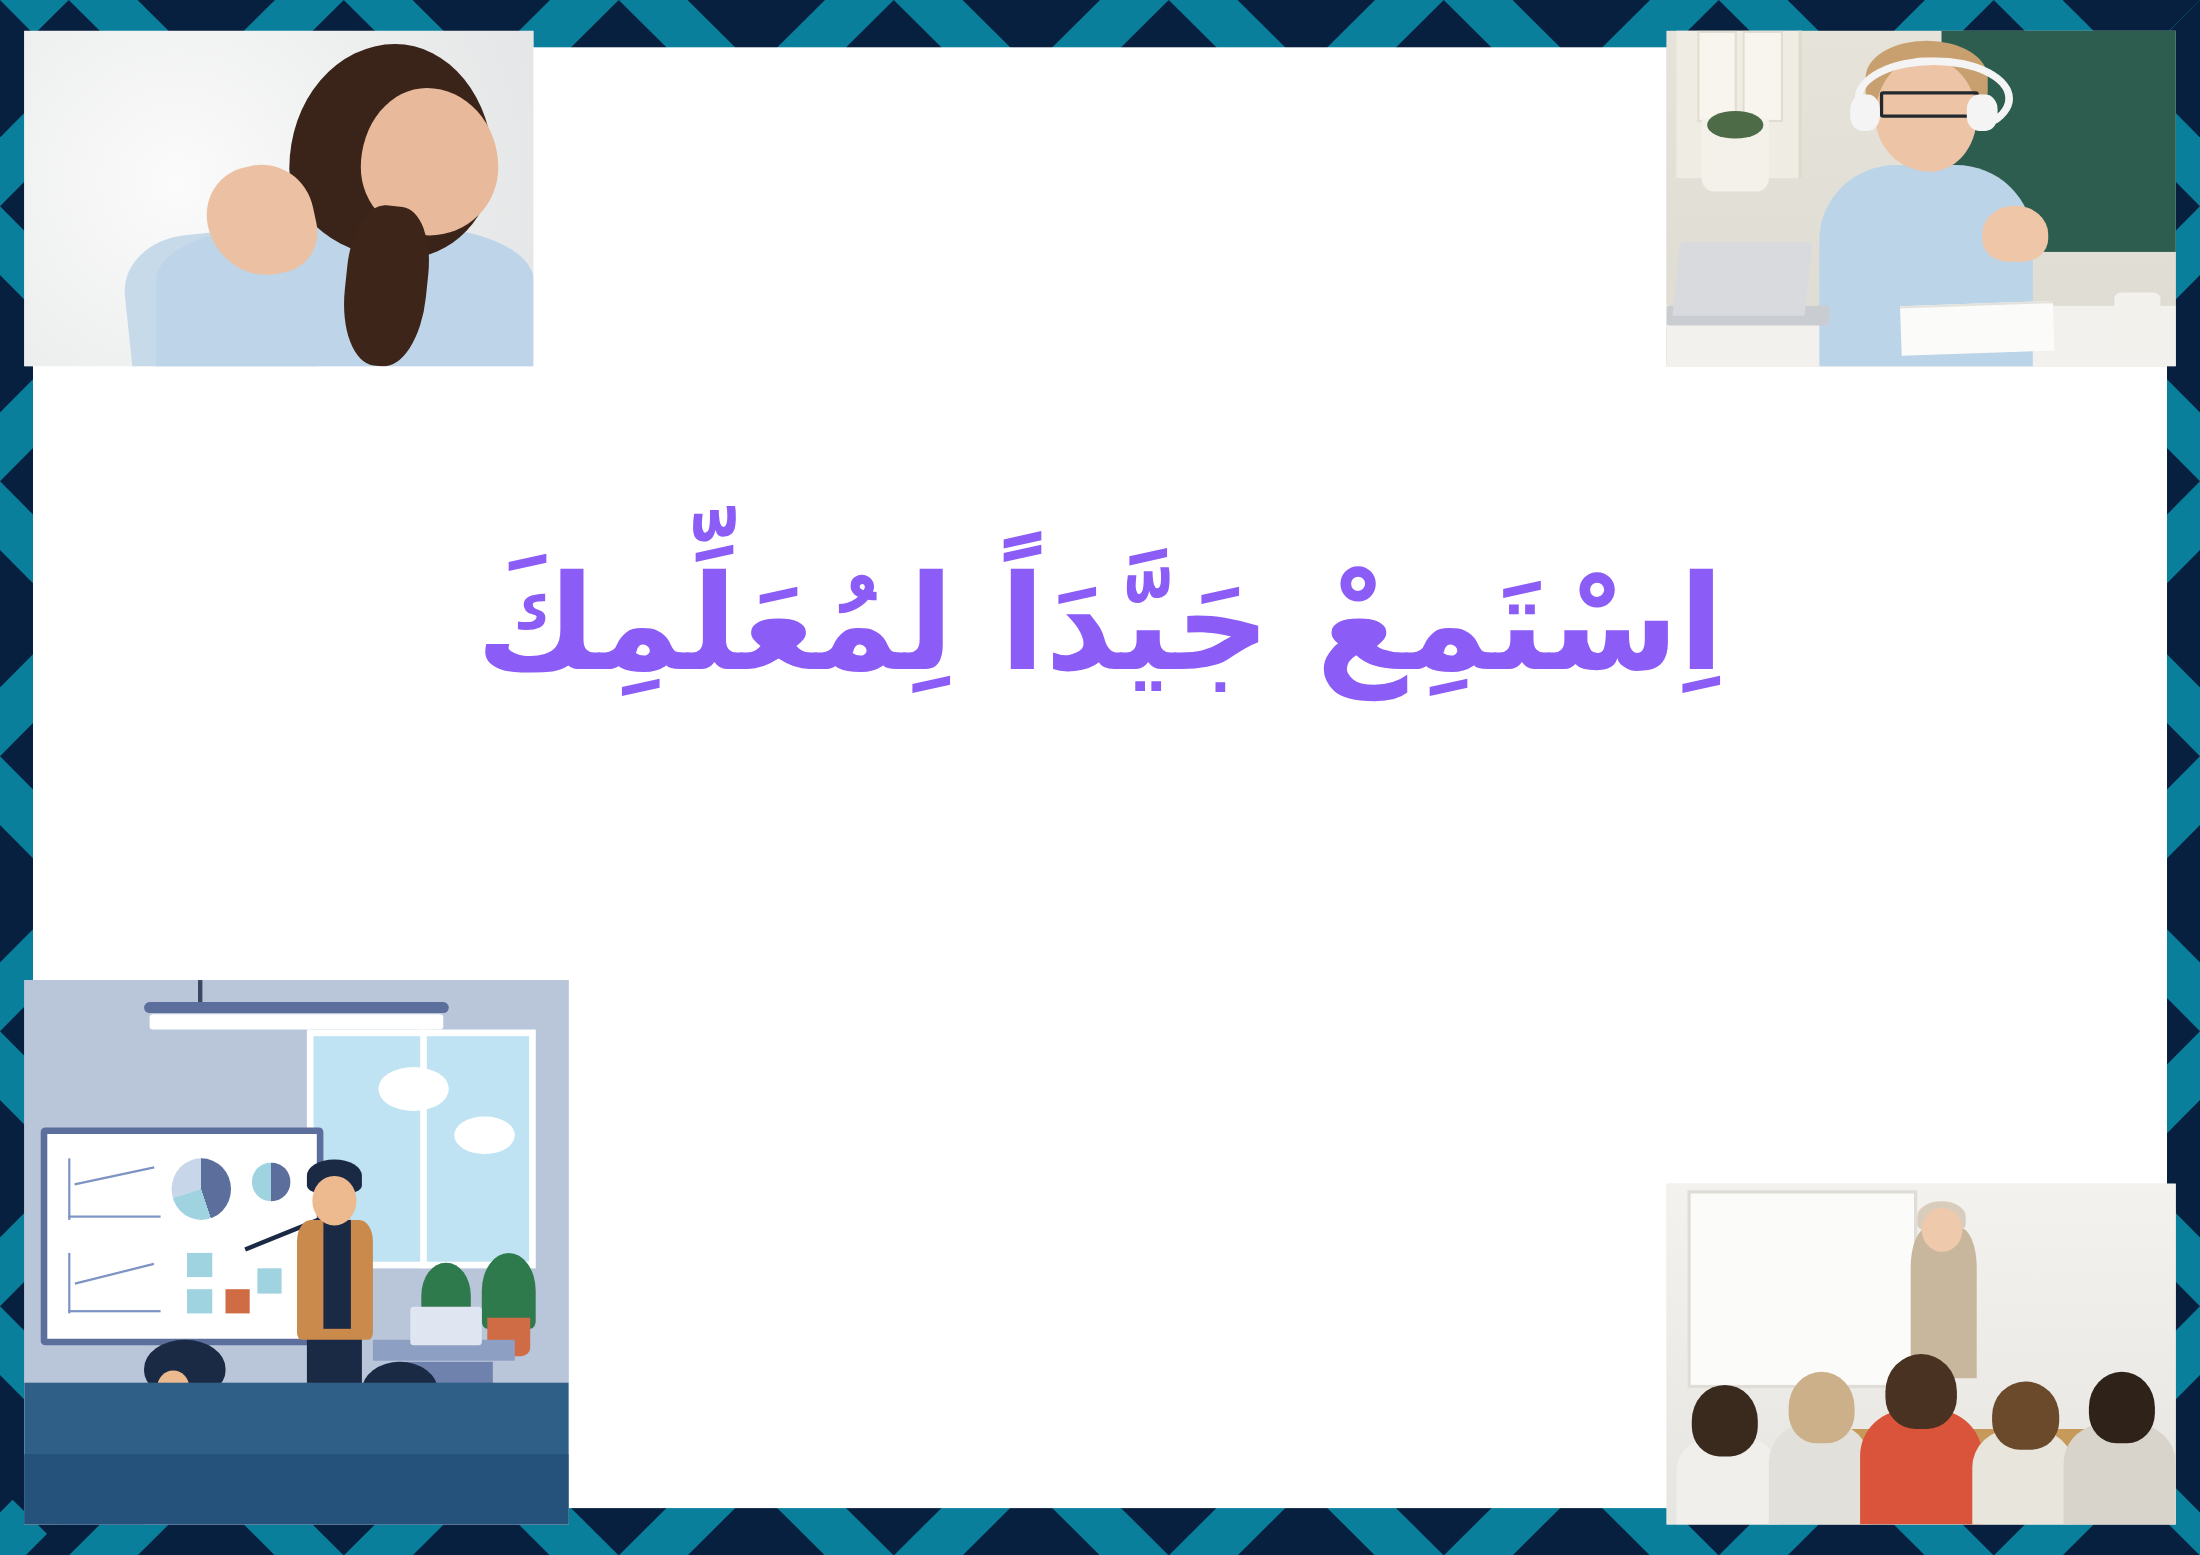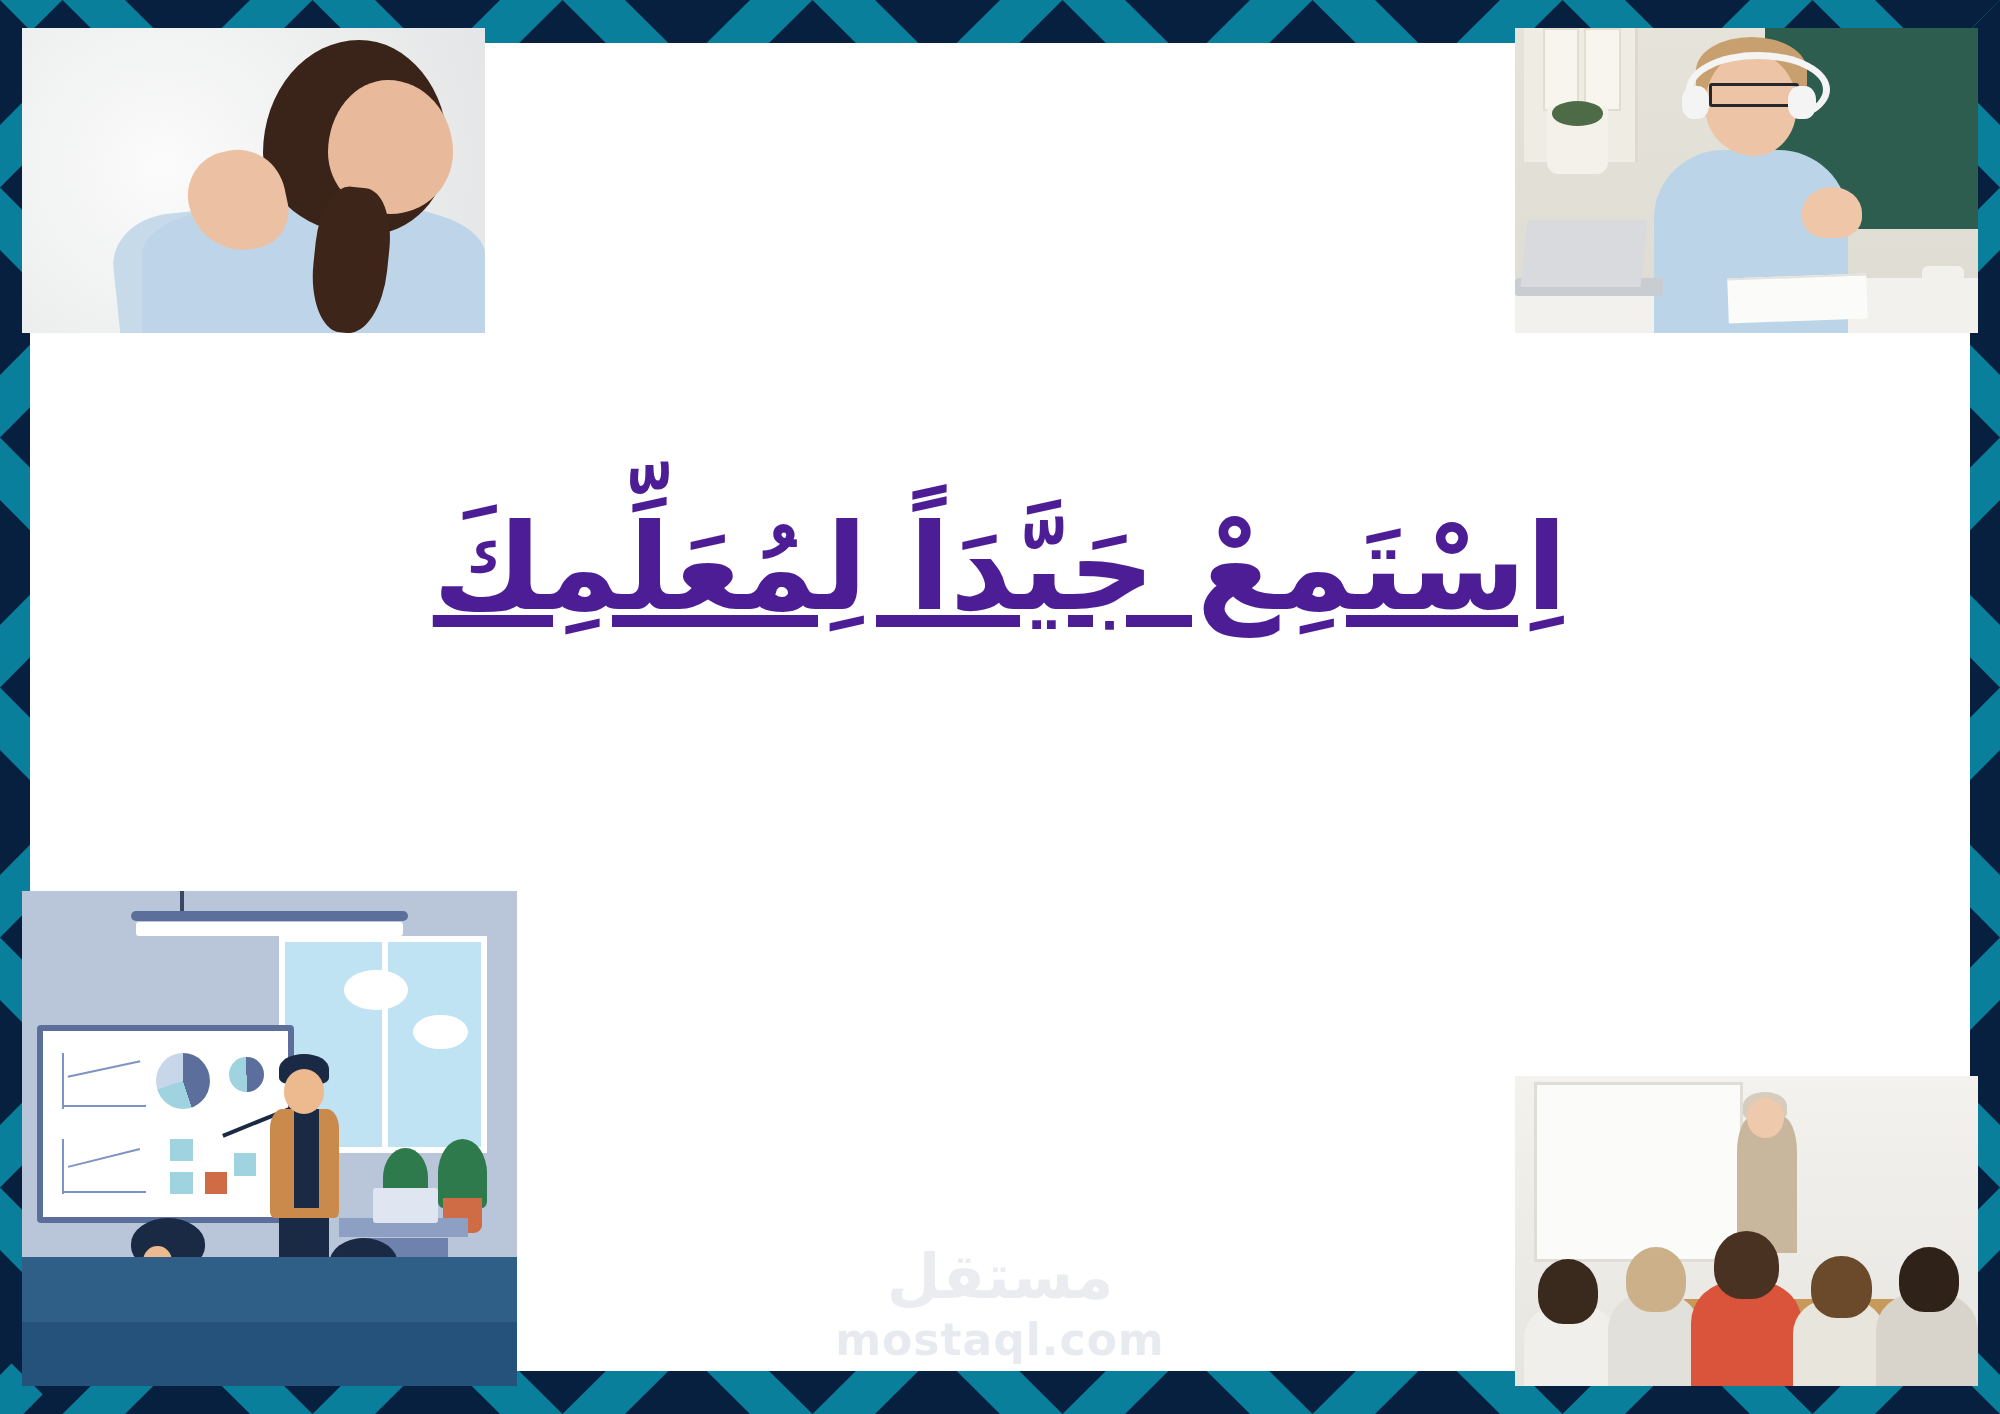--- a/index.html
+++ b/index.html
@@ -133,22 +133,22 @@
   .shoulders{position:absolute;border-radius:40% 40% 0 0;}
   .cl-chair{position:absolute;background:#c79a5c;border-radius:4px;}
 
   
   .title-wrap{
     position:absolute;left:0;right:0;top:430px;height:190px;
     display:flex;align-items:center;justify-content:center;pointer-events:none;
   }
   .title{
     font-family:"DejaVu Sans","Liberation Sans",sans-serif;
-    font-size:120px;line-height:1.28;font-weight:700;color:#4c1d95;
-    direction:rtl;white-space:nowrap;letter-spacing:0;text-decoration:underline;
+    font-size:120px;line-height:1.28;font-weight:700;color:#8b5cf6;
+    direction:rtl;white-space:nowrap;letter-spacing:0;
   }
 
   
   .wm{
     position:absolute;left:50%;transform:translateX(-50%);
     bottom:6px;width:330px;text-align:center;opacity:.72;
   }
   .wm-ar{
     font-size:62px;font-weight:700;color:#e3e6ea;line-height:1;
     direction:rtl;letter-spacing:2px;
@@ -357,19 +357,15 @@
       <div class="head" style="left:64%;bottom:22%;width:13%;height:20%;background:#6b4a2c"></div>
 
       <div class="shoulders" style="left:78%;bottom:0;width:22%;height:30%;background:#d8d4cb"></div>
       <div class="head" style="left:83%;bottom:24%;width:13%;height:21%;background:#2e2219"></div>
     </div>
 
     <div class="title-wrap">
       <div class="title">اِسْتَمِعْ جَيَّدَاً لِمُعَلِّمِكَ</div>
     </div>
 
-    <div class="wm">
-      <div class="wm-ar">مستقل</div>
-      <div class="wm-en">mostaql.com</div>
-    </div>
 
   </div>
 </div>
 
 </body></html>

